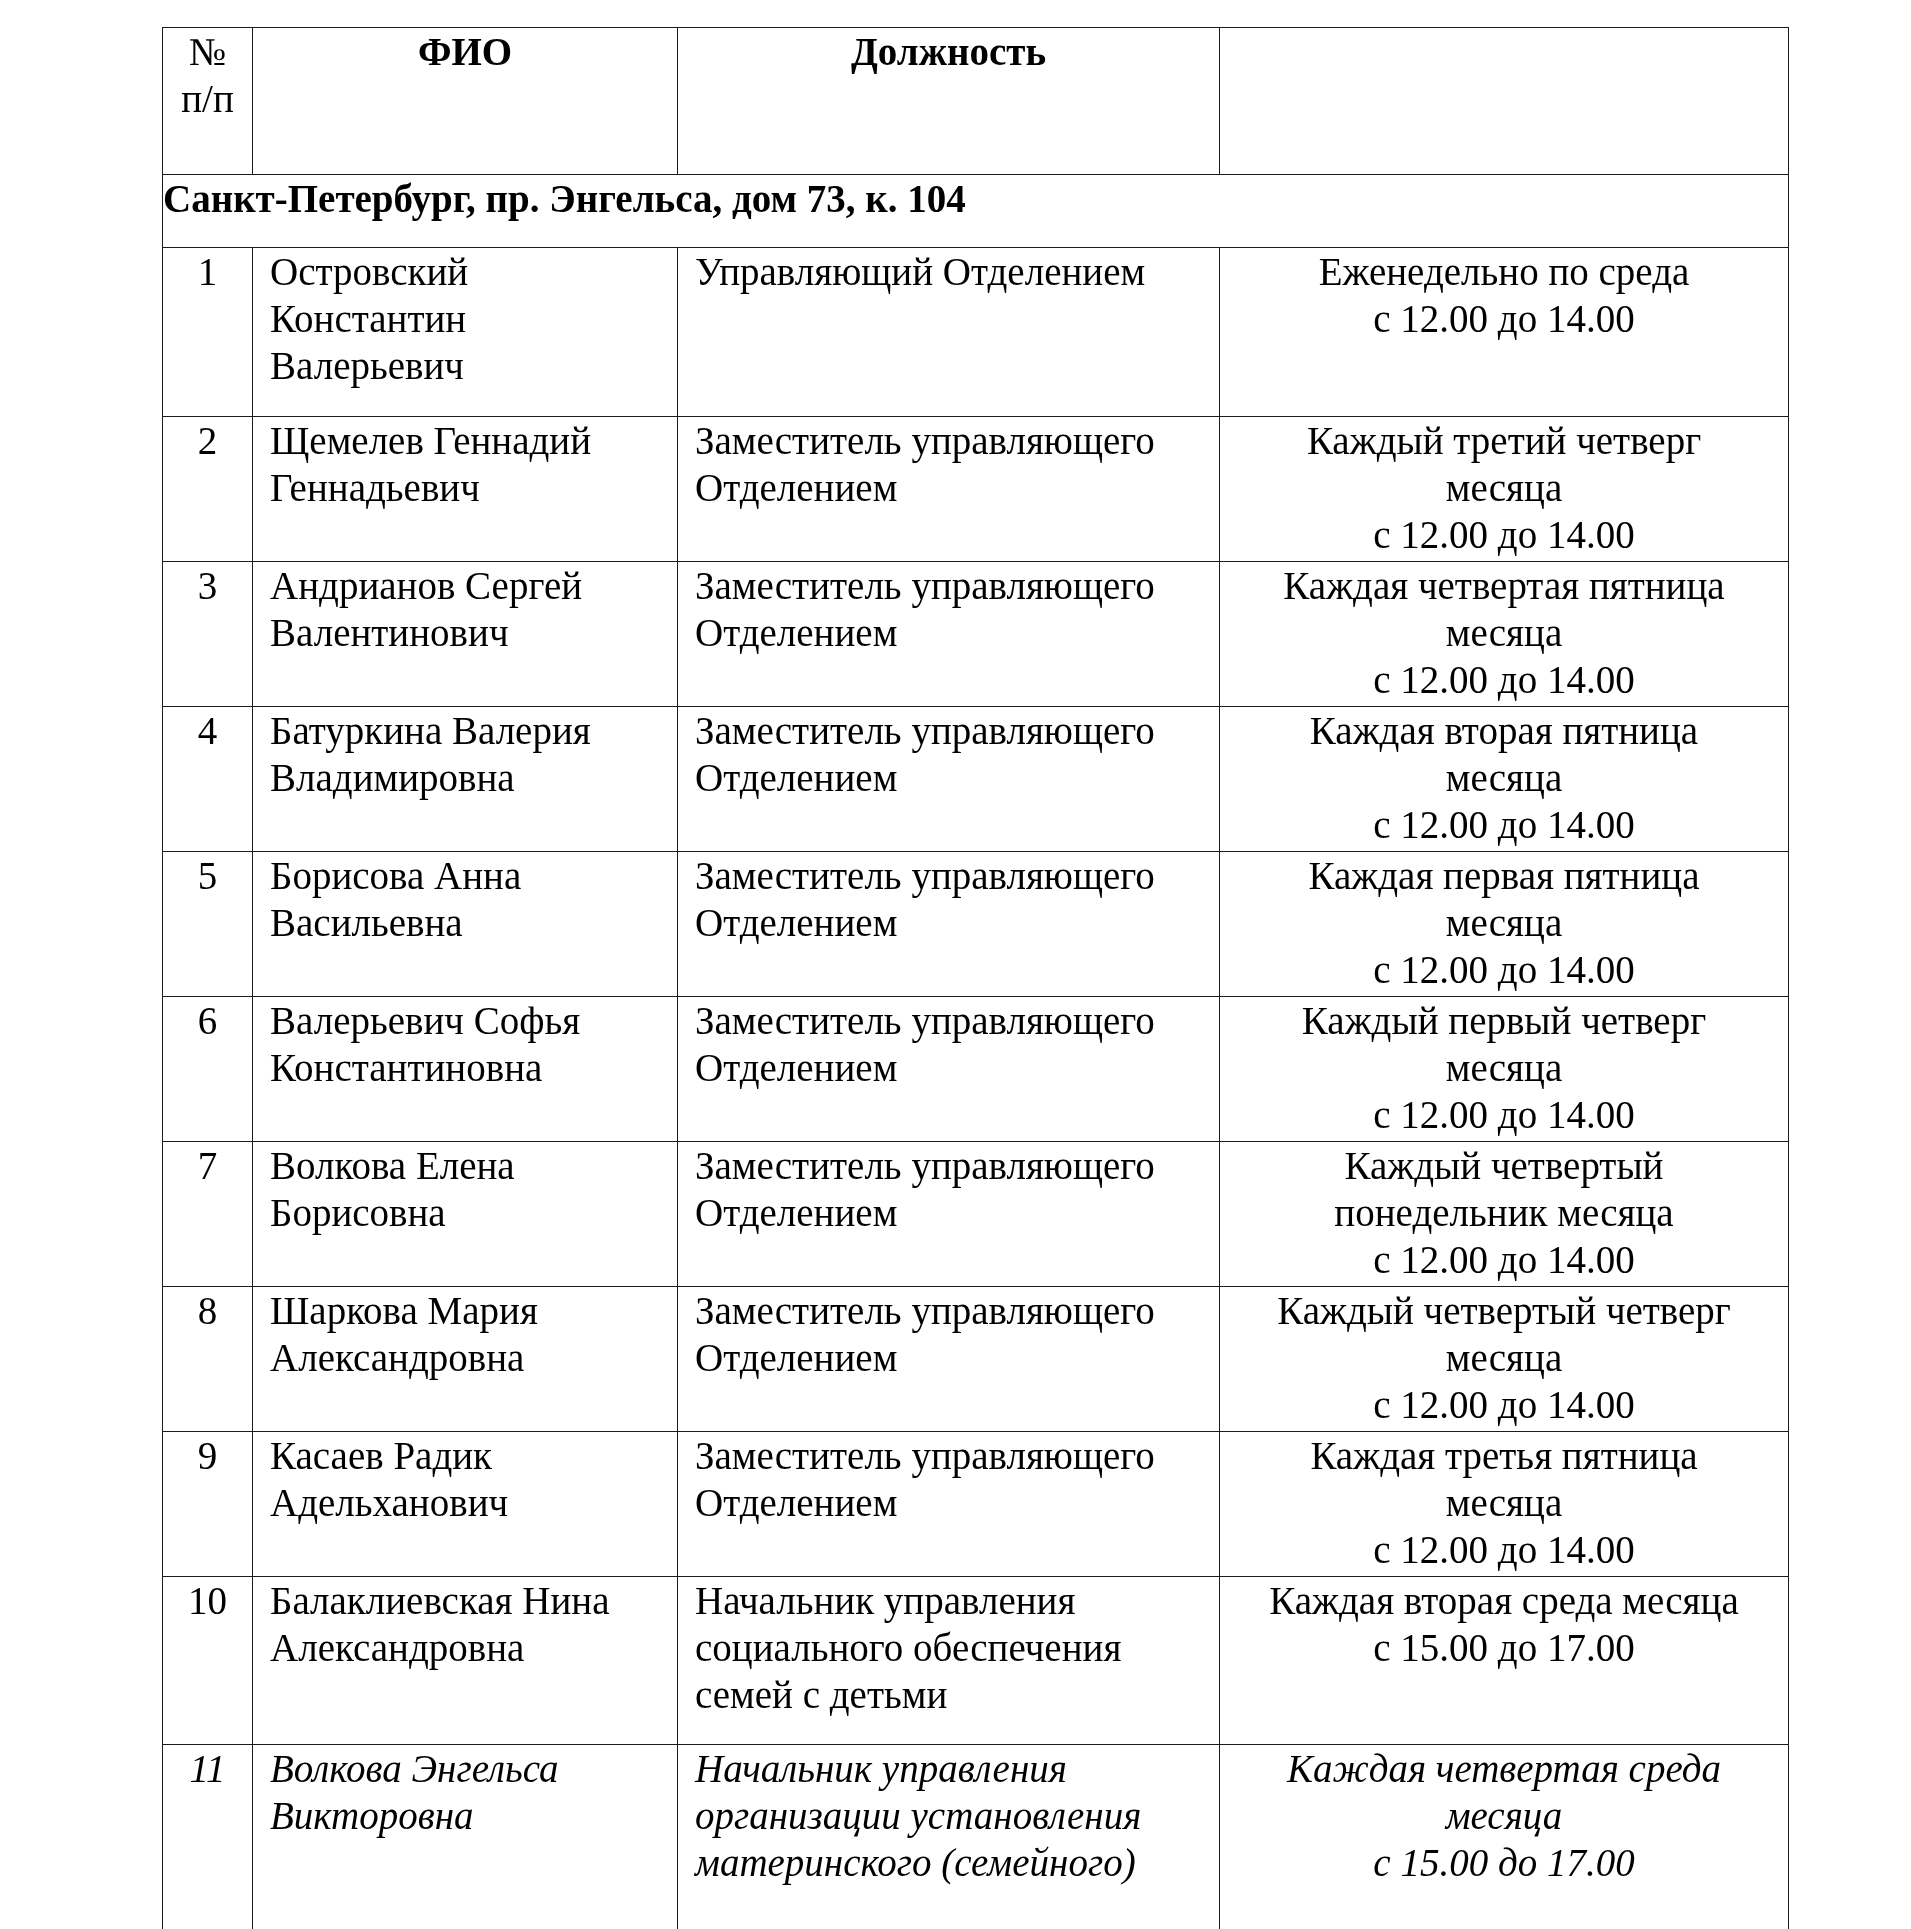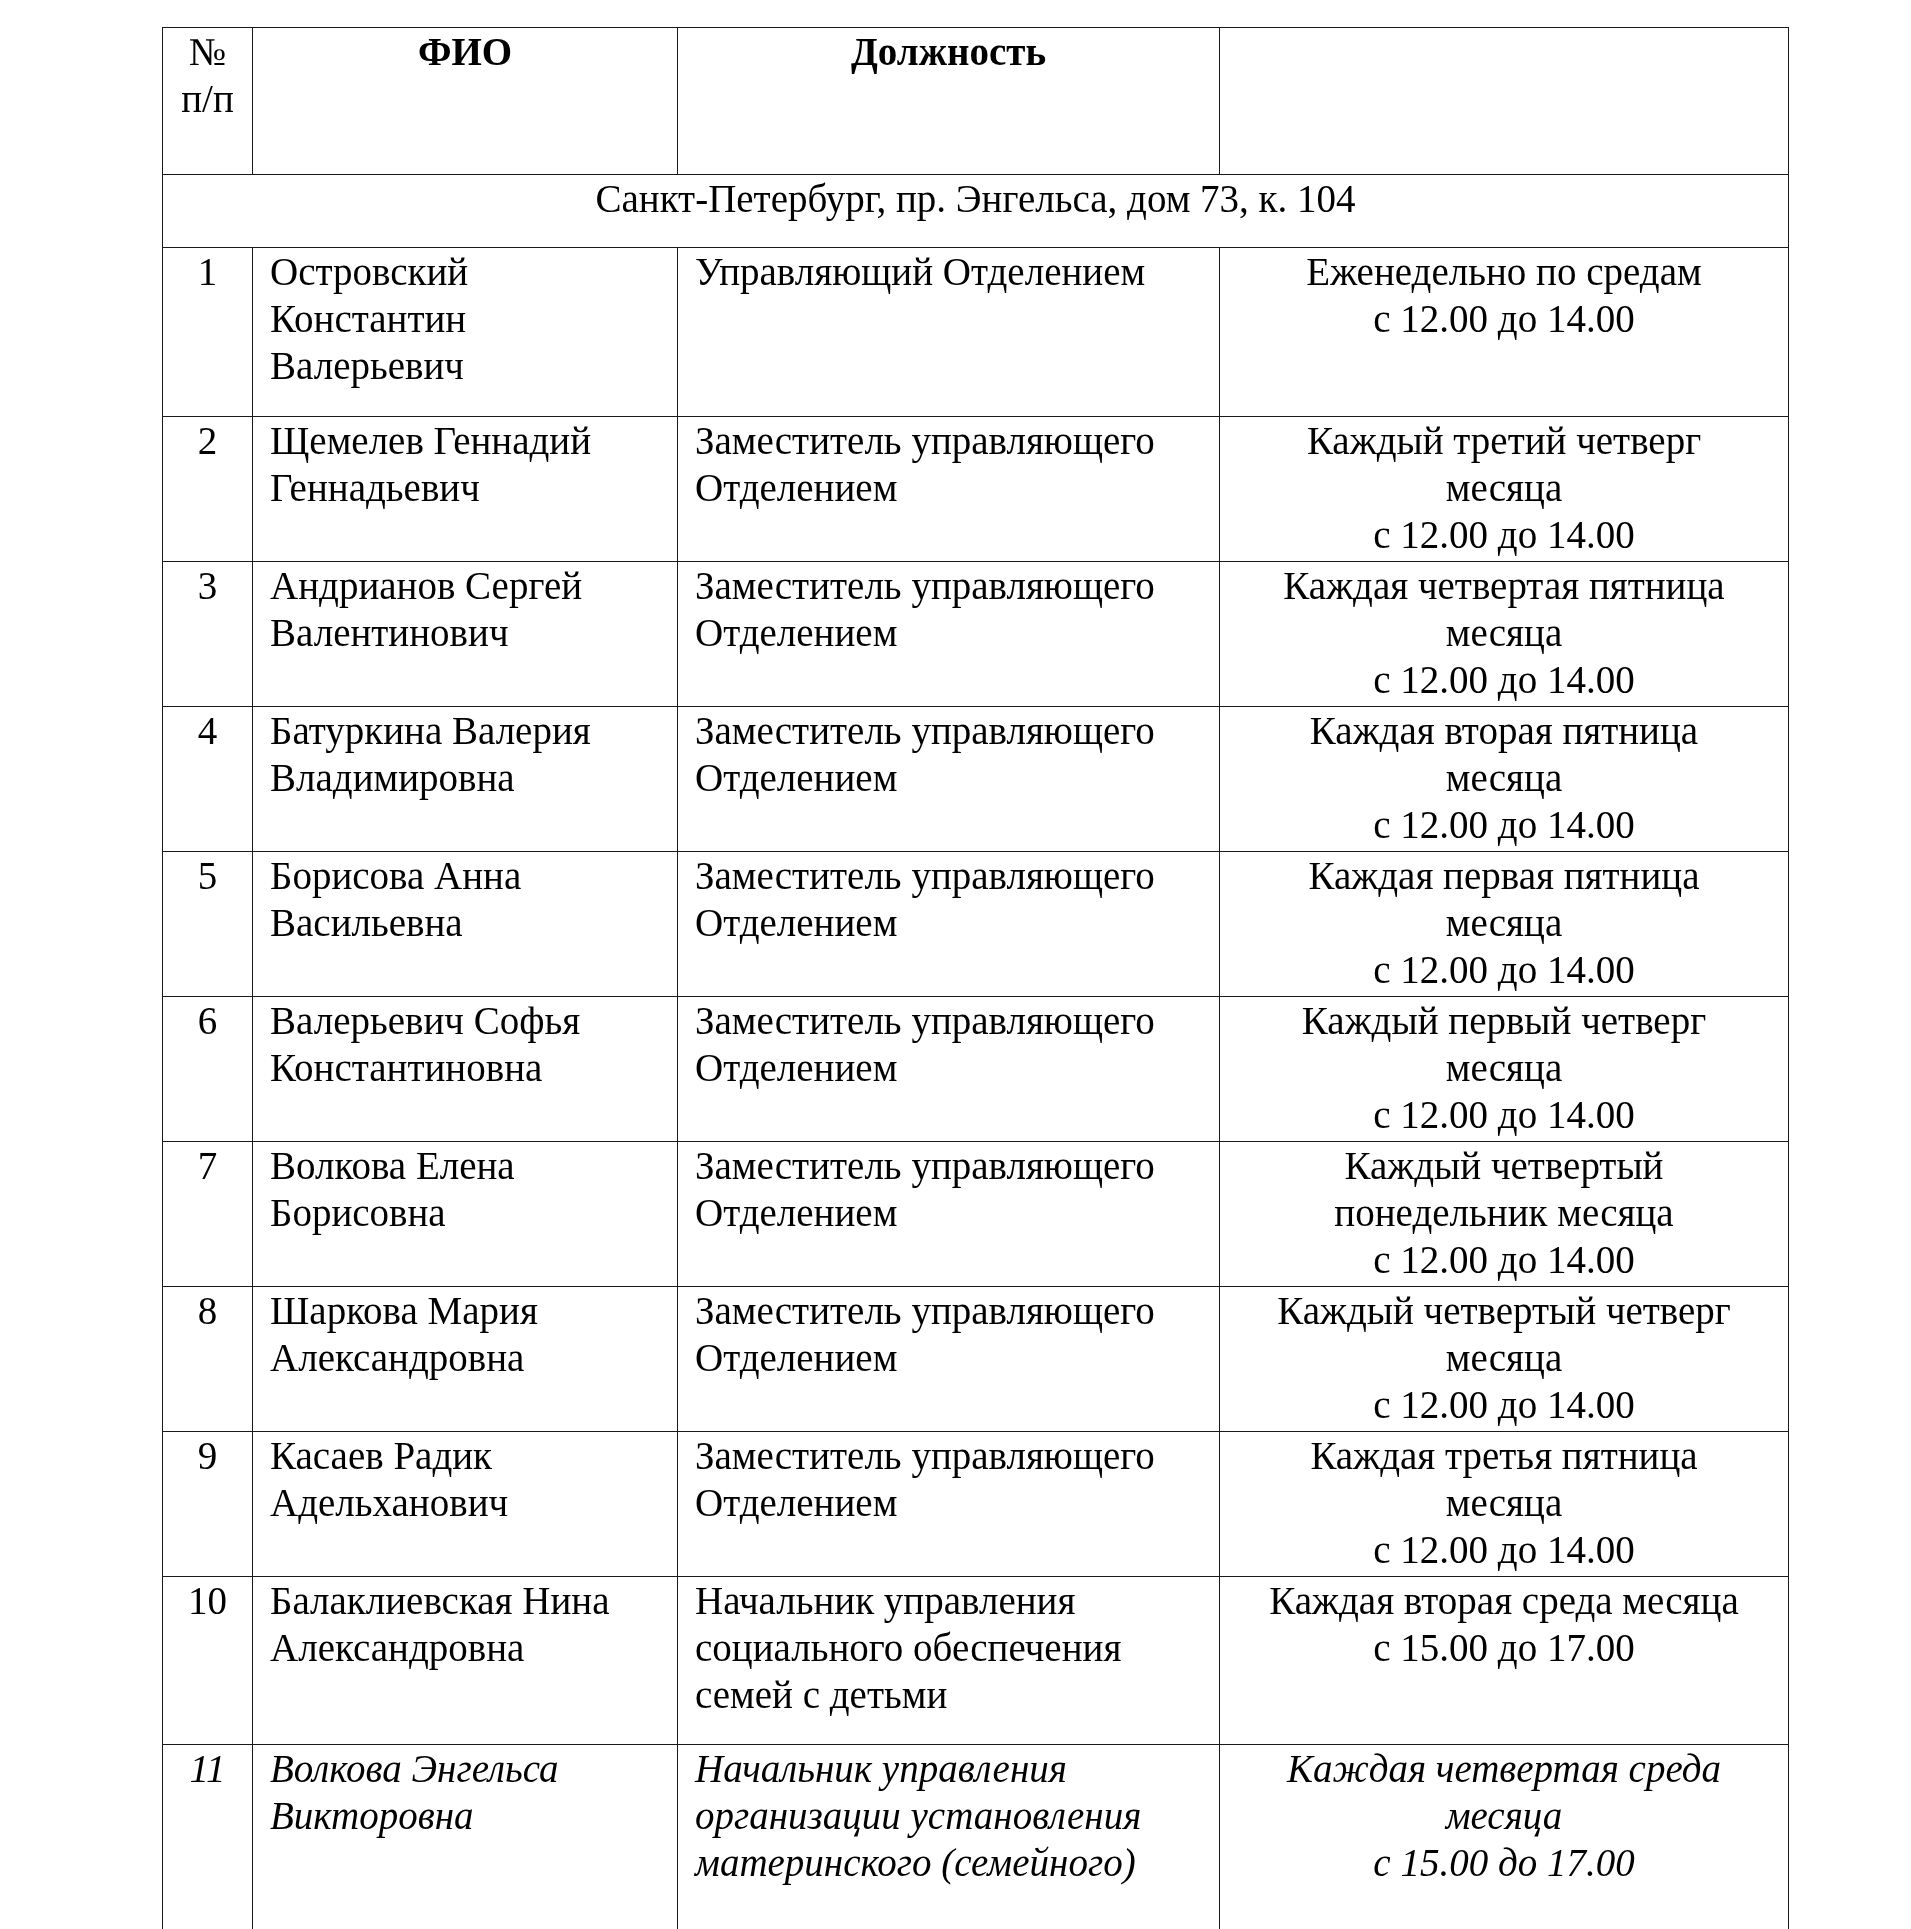--- a/index.html
+++ b/index.html
@@ -9,21 +9,21 @@
                border-collapse:collapse; table-layout:fixed; }
   #doc-table td { border:1.9px solid #1a1a1a; vertical-align:top; padding:0;
                   font-size:39px; line-height:47px; }
   col.c-num { width:90px; }
   col.c-fio { width:425px; }
   col.c-pos { width:542px; }
   col.c-sch { width:569px; }
   .hdr td { height:146px; }
   .hdr .num { text-align:center; padding-top:3.1px; line-height:71px; }
   .hdr .center { text-align:center; padding-top:3.1px;font-weight:bold; }
-  .section td { height:72px; text-align:center; font-weight:normal; vertical-align:top; padding-top:1.5px;margin-left:44px; }
+  .section td { height:72px; text-align:left; font-weight:bold; vertical-align:top; padding-top:1.5px;margin-left:44px; }
   .num-cell { text-align:center; }
   .fio-cell { padding-left:17px !important; padding-top:1.5px; }
   .pos-cell { padding-left:17px !important; padding-top:1.5px;margin-top:11px; }
   .pos-cell.spaced { line-height:60px; }
   .sch-cell { text-align:center; }
   .r1 td { height:168px; }
   .rstd td { height:144px; }
   .r10 td { height:167px; }
   .r11 td { height:185px;font-style:italic; }
   .line { display:block; }
@@ -55,21 +55,21 @@
         <td class="num-cell">1</td>
         <td class="fio-cell">
           <span class="line">Островский</span>
           <span class="line">Константин</span>
           <span class="line">Валерьевич</span>
         </td>
         <td class="pos-cell">
           <span class="line">Управляющий Отделением</span>
         </td>
         <td class="sch-cell">
-          <span class="line">Еженедельно по средам</span>
+          <span class="line">Еженедельно по среда</span>
           <span class="line">с 12.00 до 14.00</span>
         </td>
       </tr>
       <tr class="rstd">
         <td class="num-cell">2</td>
         <td class="fio-cell">
           <span class="line">Щемелев Геннадий</span>
           <span class="line">Геннадьевич</span>
         </td>
         <td class="pos-cell spaced">

